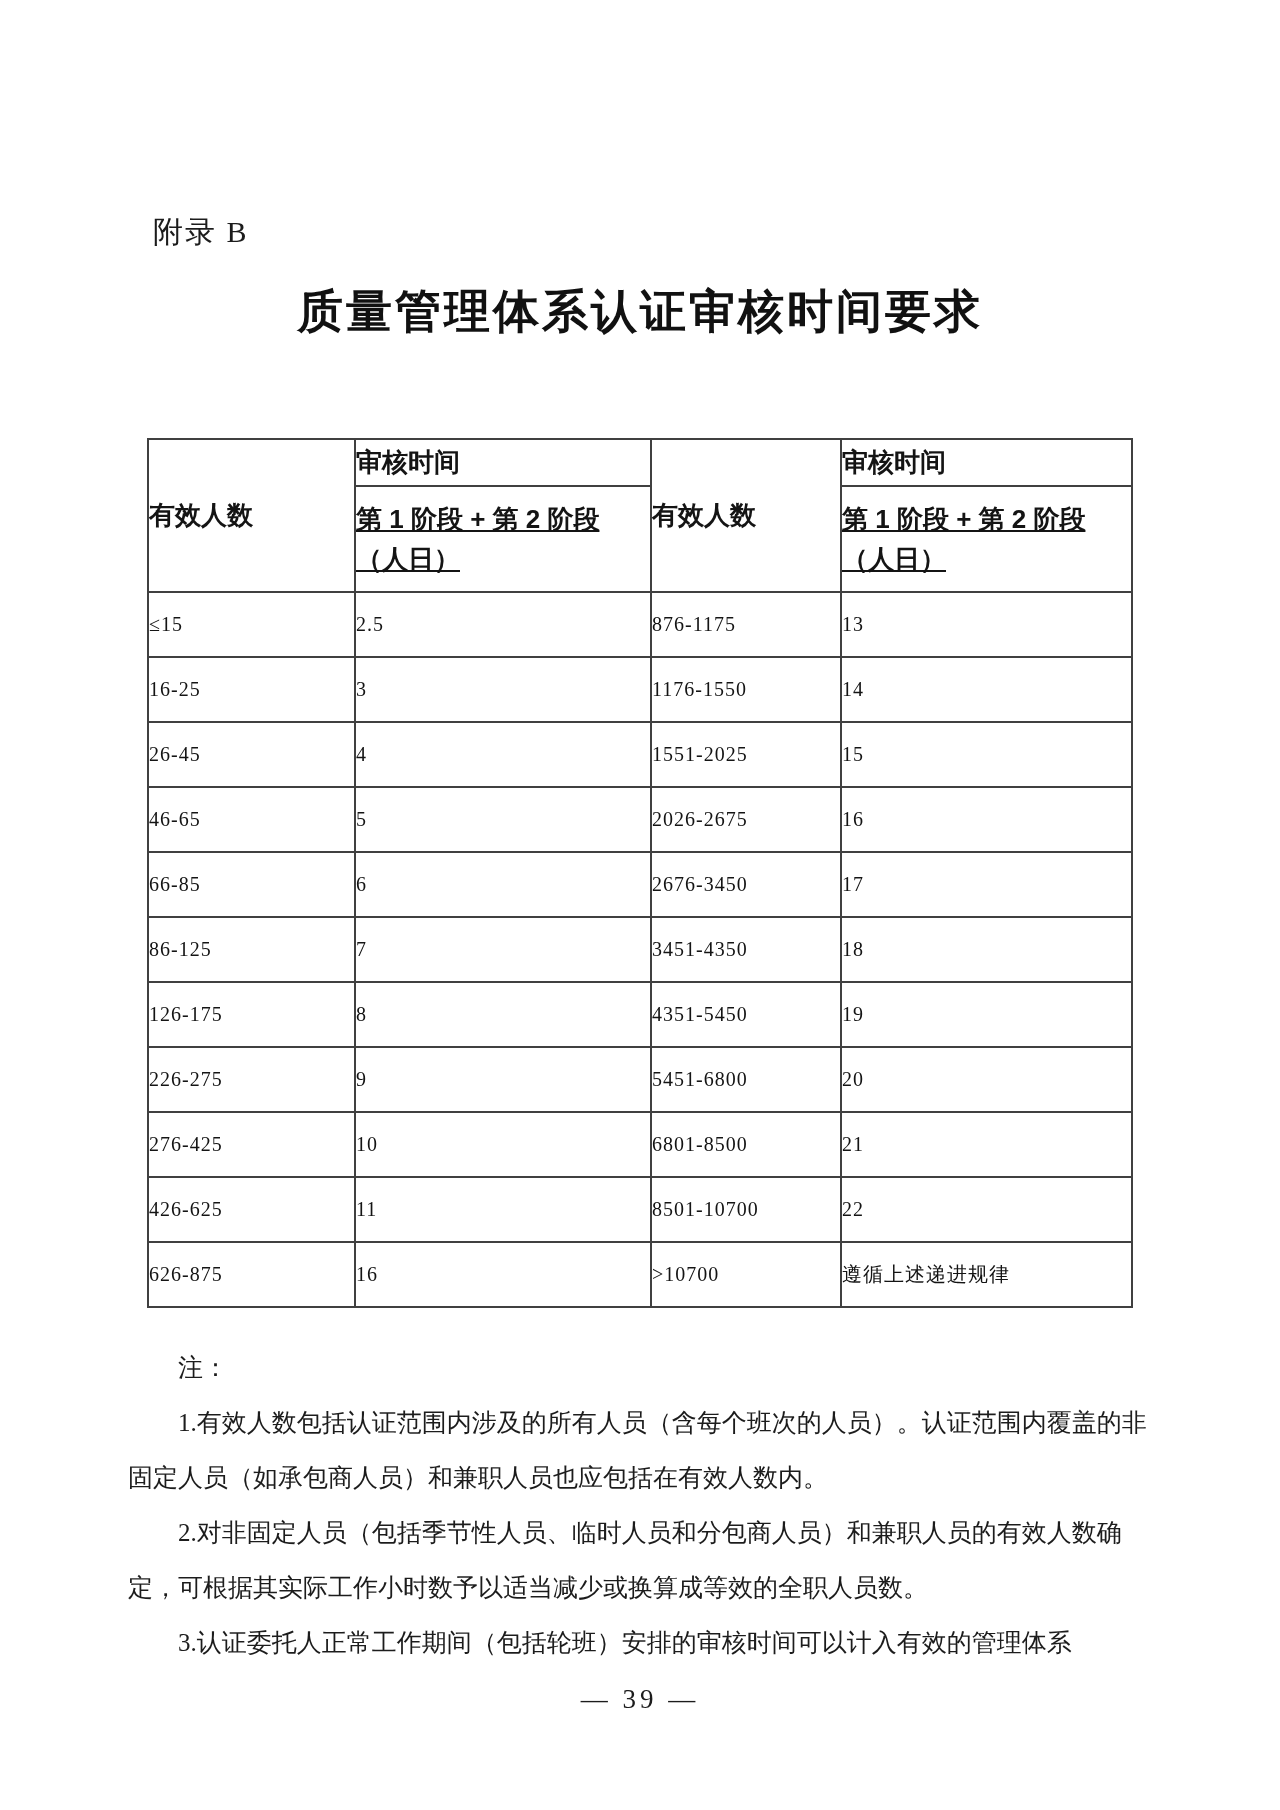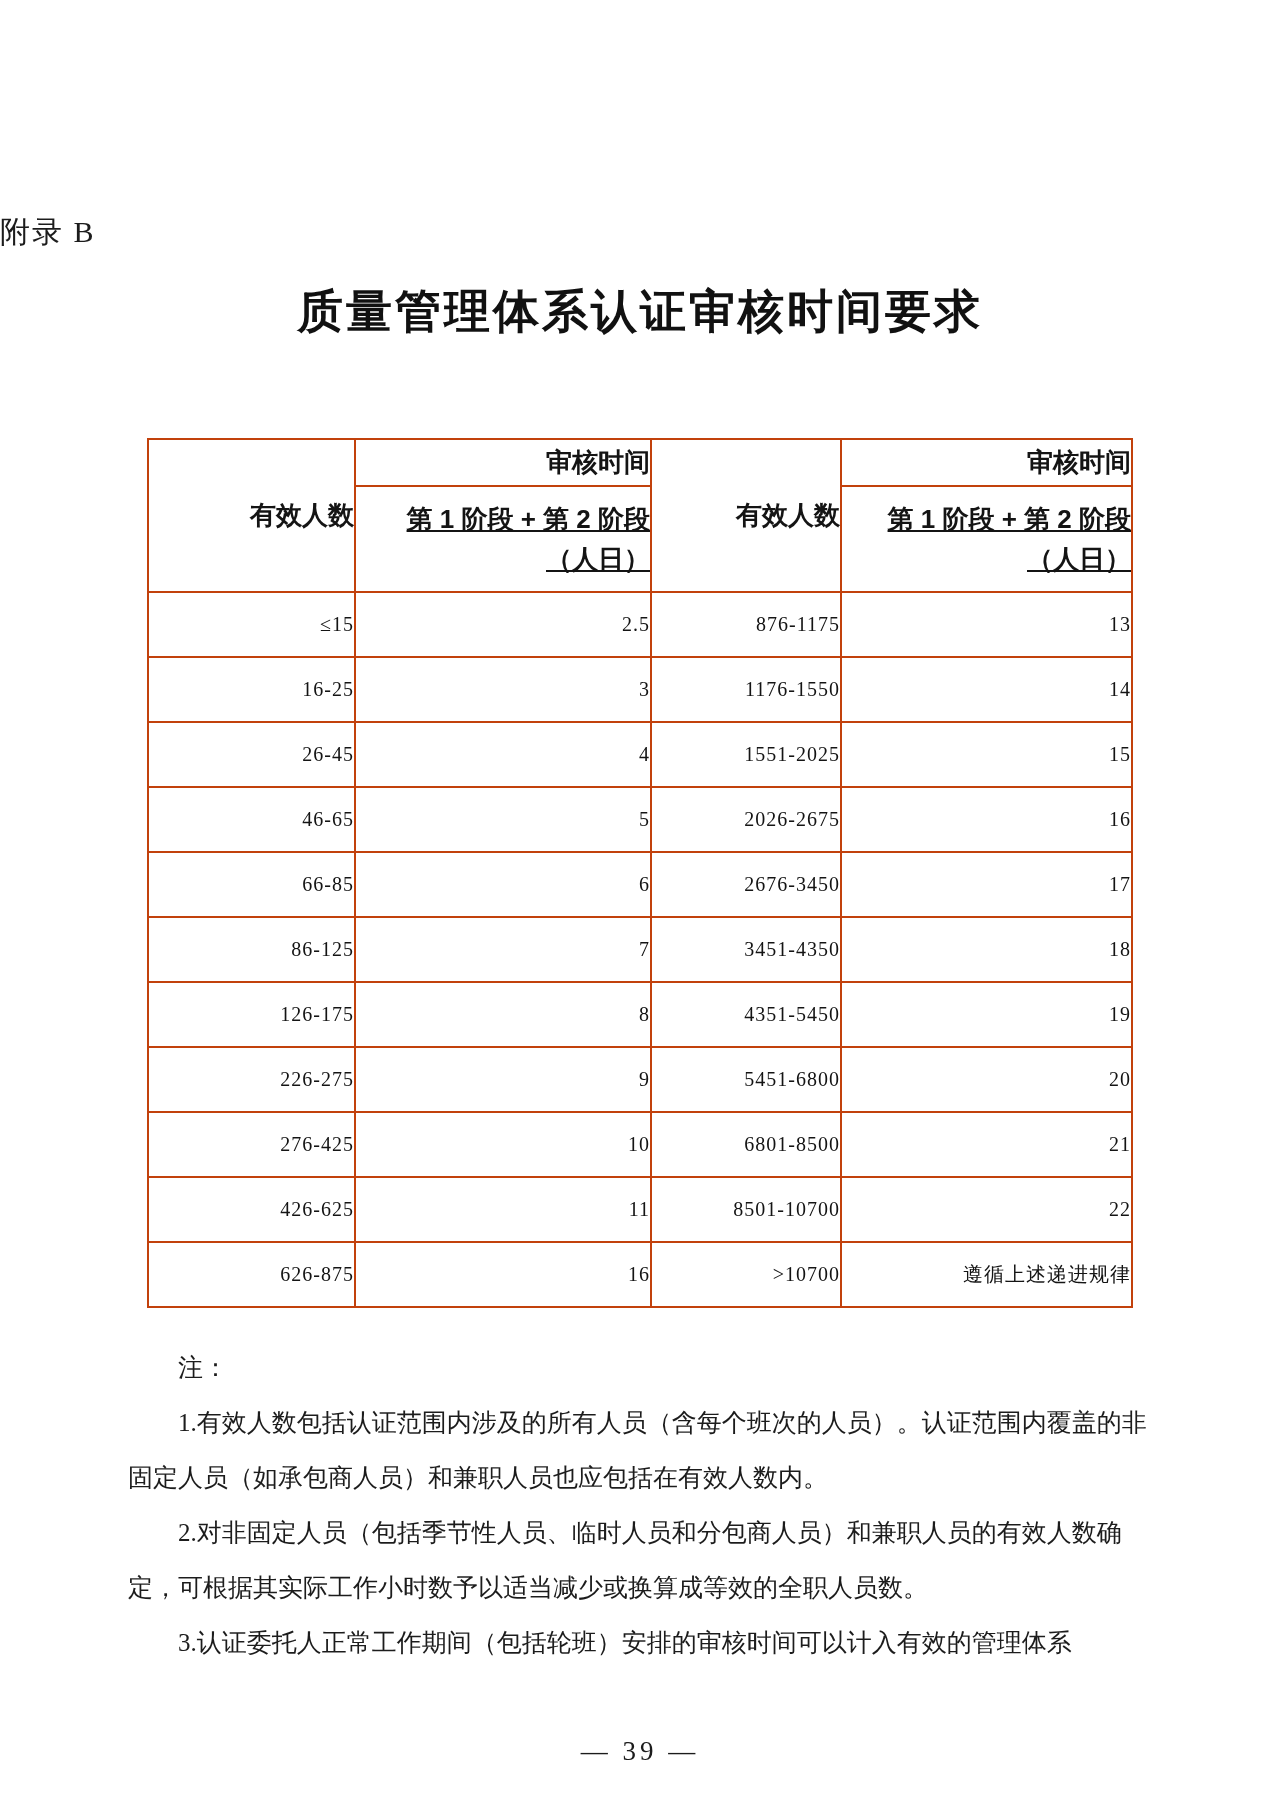--- a/index.html
+++ b/index.html
@@ -12,20 +12,21 @@
     color: #1c1c1c;
     overflow: hidden;
   }
   .page {
     position: relative;
     width: 1280px;
     height: 1810px;
     padding-top: 212px;
   }
   .appendix {
+    margin-left: 153px;
     font-size: 30px;
     letter-spacing: 2px;
     font-family: "Liberation Serif", "DejaVu Serif", serif;
   }
   .doc-title {
     margin-top: 28px;
     text-align: center;
     font-size: 46px;
     font-weight: bold;
     letter-spacing: 3px;
@@ -33,22 +34,22 @@
     font-family: "Liberation Serif", "DejaVu Serif", serif;
   }
   table.audit-table {
     border-collapse: collapse;
     table-layout: fixed;
     width: 984px;
     margin: 95px auto 0 auto;
   }
   table.audit-table th,
   table.audit-table td {
-    border: 2px solid #c2410c;
-    text-align: right;
+    border: 2px solid #404040;
+    text-align: left;
     vertical-align: middle;
     overflow: hidden;
   }
   table.audit-table th {
     font-family: "Liberation Sans", "DejaVu Sans", sans-serif;
     font-weight: bold;
     font-size: 26px;
     color: #141414;
   }
   col.c-people-l { width: 207px; }
@@ -68,21 +69,21 @@
   .notes {
     margin: 32px 0 0 128px;
     width: 1028px;
     font-size: 25px;
     line-height: 55px;
     color: #1c1c1c;
   }
   .notes p { text-indent: 2em; }
   .page-footer {
     position: absolute;
-    top: 1736px;
+    top: 1684px;
     left: 0;
     width: 100%;
     text-align: center;
     font-size: 27px;
     letter-spacing: 4px;
     color: #1c1c1c;
   }
 </style>
 </head>
 <body>

